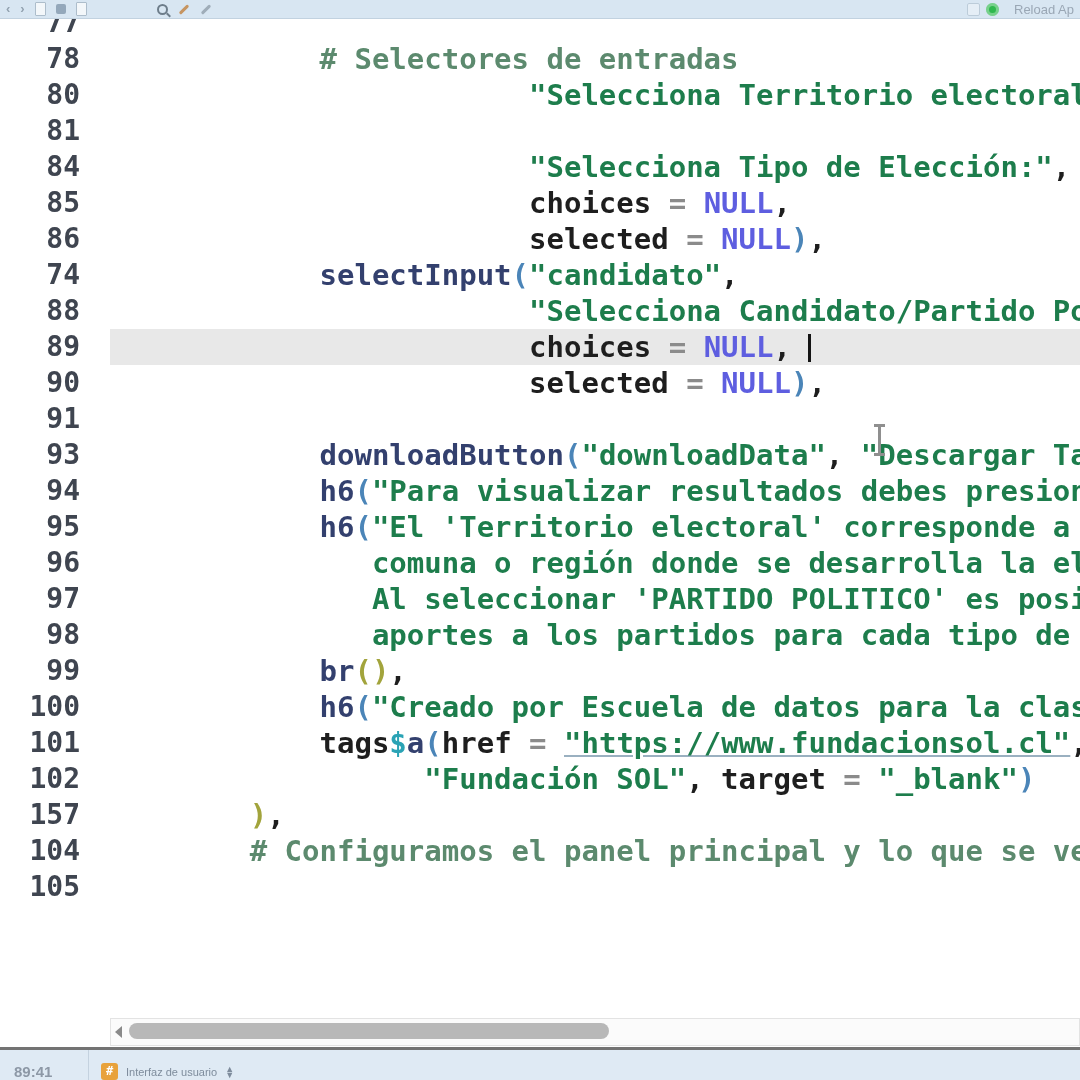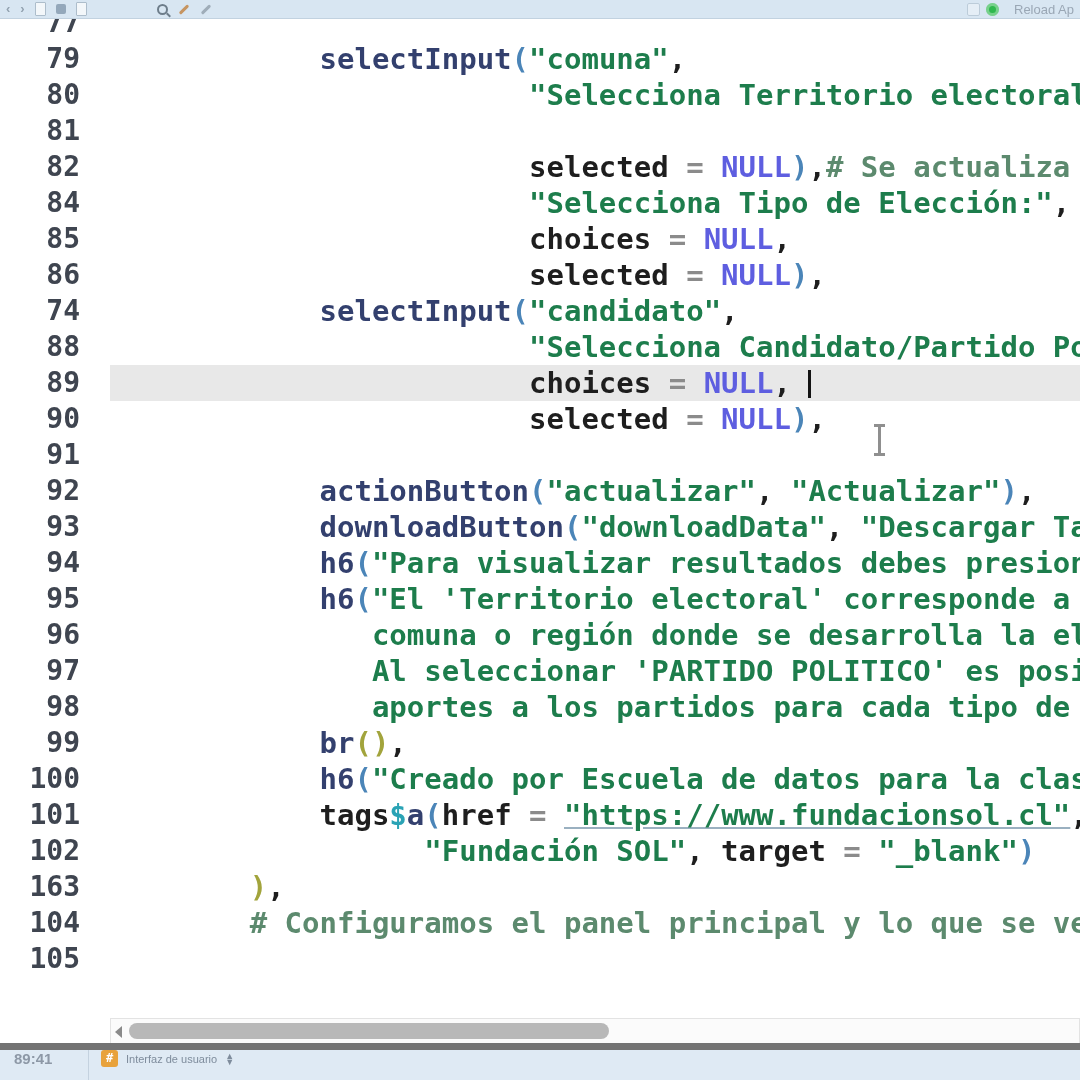--- a/index.html
+++ b/index.html
@@ -55,60 +55,58 @@
   .ibeam::after{bottom:0;}
   
   .hscroll{position:absolute;left:110px;right:0;top:1018px;height:26px;z-index:12;
     background:#fbfbfb;border:1px solid #e3e3e3;}
   .hscroll-arrow{position:absolute;left:4px;top:7px;width:0;height:0;
     border-top:6px solid transparent;border-bottom:6px solid transparent;border-right:7px solid #8a8a8a;}
   .hscroll-thumb{position:absolute;left:18px;top:4px;width:480px;height:16px;
     background:#b8b8b8;border-radius:8px;}
   
   .statusbar{position:absolute;left:0;right:0;bottom:0;height:30px;z-index:20;
-    background:#dfeaf4;border-top:7px solid #737373;display:flex;align-items:flex-start;}
+    background:#dfeaf4;border-top:3px solid #737373;display:flex;align-items:flex-end;}
   .cursor-pos{color:#8d98a6;font-size:15px;font-weight:bold;width:74px;padding-left:14px;}
   .status-sep{width:1px;height:30px;background:#c4d2df;margin-right:12px;}
   .section-nav{display:flex;align-items:center;gap:8px;cursor:pointer;}
   .section-ic{width:17px;height:17px;background:#e8a23b;border-radius:3px;
     color:#fff;font-size:12px;font-weight:bold;text-align:center;line-height:17px;
     font-family:"DejaVu Sans Mono",monospace;}
   .section-label{color:#7e8c9c;font-size:11px;}
   .updown{display:flex;flex-direction:column;color:#7e8c9c;font-size:9px;line-height:6px;}
 </style>
 </head>
 <body>
 
 <div class="editor">
   <div class="code-lines">
       <div class="code-line"><div class="gutter-num">77</div><div class="line-code"></div></div>
-      <div class="code-line"><div class="gutter-num">79</div><div class="line-code"><span class="tok-fn">            selectInput</span><span class="tok-par">(</span><span class="tok-str">"comuna"</span><span class="tok-blk">,</span></div></div>
+      <div class="code-line"><div class="gutter-num">78</div><div class="line-code"><span class="tok-com">            # Selectores de entradas</span></div></div>
       <div class="code-line"><div class="gutter-num">80</div><div class="line-code"><span class="tok-str">                        "Selecciona Territorio electoral:"</span></div></div>
       <div class="code-line"><div class="gutter-num">81</div></div>
-      <div class="code-line"><div class="gutter-num">82</div><div class="line-code"><span class="tok-blk">                        selected </span><span class="tok-op">= </span><span class="tok-nul">NULL</span><span class="tok-par">)</span><span class="tok-blk">,</span><span class="tok-com"># Se actualiza</span></div></div>
       <div class="code-line"><div class="gutter-num">84</div><div class="line-code"><span class="tok-str">                        "Selecciona Tipo de Elección:"</span><span class="tok-blk">,</span></div></div>
       <div class="code-line"><div class="gutter-num">85</div><div class="line-code"><span class="tok-blk">                        choices </span><span class="tok-op">= </span><span class="tok-nul">NULL</span><span class="tok-blk">,</span></div></div>
       <div class="code-line"><div class="gutter-num">86</div><div class="line-code"><span class="tok-blk">                        selected </span><span class="tok-op">= </span><span class="tok-nul">NULL</span><span class="tok-par">)</span><span class="tok-blk">,</span></div></div>
       <div class="code-line"><div class="gutter-num">74</div><div class="line-code"><span class="tok-fn">            selectInput</span><span class="tok-par">(</span><span class="tok-str">"candidato"</span><span class="tok-blk">,</span></div></div>
       <div class="code-line"><div class="gutter-num">88</div><div class="line-code"><span class="tok-str">                        "Selecciona Candidato/Partido Político:"</span></div></div>
       <div class="code-line active"><div class="gutter-num">89</div><div class="line-code"><span class="tok-blk">                        choices </span><span class="tok-op">= </span><span class="tok-nul">NULL</span><span class="tok-blk">, </span><span class="caret"></span></div></div>
       <div class="code-line"><div class="gutter-num">90</div><div class="line-code"><span class="tok-blk">                        selected </span><span class="tok-op">= </span><span class="tok-nul">NULL</span><span class="tok-par">)</span><span class="tok-blk">,</span></div></div>
       <div class="code-line"><div class="gutter-num">91</div></div>
-      <div class="code-line"><div class="gutter-num">92</div><div class="line-code"><span class="tok-fn">            actionButton</span><span class="tok-par">(</span><span class="tok-str">"actualizar"</span><span class="tok-blk">, </span><span class="tok-str">"Actualizar"</span><span class="tok-par">)</span><span class="tok-blk">,</span></div></div>
       <div class="code-line"><div class="gutter-num">93</div><div class="line-code"><span class="tok-fn">            downloadButton</span><span class="tok-par">(</span><span class="tok-str">"downloadData"</span><span class="tok-blk">, </span><span class="tok-str">"Descargar Tabla"</span></div></div>
       <div class="code-line"><div class="gutter-num">94</div><div class="line-code"><span class="tok-fn">            h6</span><span class="tok-par">(</span><span class="tok-str">"Para visualizar resultados debes presionar</span></div></div>
       <div class="code-line"><div class="gutter-num">95</div><div class="line-code"><span class="tok-fn">            h6</span><span class="tok-par">(</span><span class="tok-str">"El 'Territorio electoral' corresponde a la</span></div></div>
       <div class="code-line"><div class="gutter-num">96</div><div class="line-code"><span class="tok-str">               comuna o región donde se desarrolla la elección.</span></div></div>
       <div class="code-line"><div class="gutter-num">97</div><div class="line-code"><span class="tok-str">               Al seleccionar 'PARTIDO POLITICO' es posible</span></div></div>
       <div class="code-line"><div class="gutter-num">98</div><div class="line-code"><span class="tok-str">               aportes a los partidos para cada tipo de elección</span></div></div>
       <div class="code-line"><div class="gutter-num">99</div><div class="line-code"><span class="tok-fn">            br</span><span class="tok-parY">()</span><span class="tok-blk">,</span></div></div>
       <div class="code-line"><div class="gutter-num">100</div><div class="line-code"><span class="tok-fn">            h6</span><span class="tok-par">(</span><span class="tok-str">"Creado por Escuela de datos para la clase</span></div></div>
       <div class="code-line"><div class="gutter-num">101</div><div class="line-code"><span class="tok-blk">            tags</span><span class="tok-dol">$</span><span class="tok-fn">a</span><span class="tok-par">(</span><span class="tok-blk">href </span><span class="tok-op">= </span><span class="tok-lnk">"https://www.fundacionsol.cl"</span><span class="tok-blk">,</span></div></div>
       <div class="code-line"><div class="gutter-num">102</div><div class="line-code"><span class="tok-str">                  "Fundación SOL"</span><span class="tok-blk">, </span><span class="tok-blk">target </span><span class="tok-op">= </span><span class="tok-str">"_blank"</span><span class="tok-par">)</span></div></div>
-      <div class="code-line"><div class="gutter-num">163</div><div class="line-code"><span class="tok-parY">        )</span><span class="tok-blk">,</span></div></div>
+      <div class="code-line"><div class="gutter-num">157</div><div class="line-code"><span class="tok-parY">        )</span><span class="tok-blk">,</span></div></div>
       <div class="code-line"><div class="gutter-num">104</div><div class="line-code"><span class="tok-com">        # Configuramos el panel principal y lo que se ve</span></div></div>
       <div class="code-line"><div class="gutter-num">105</div><div class="line-code"></div></div>
     </div>
   <div class="ibeam"></div>
   <div class="hscroll">
     <div class="hscroll-arrow"></div>
     <div class="hscroll-thumb"></div>
   </div>
 </div>
 

